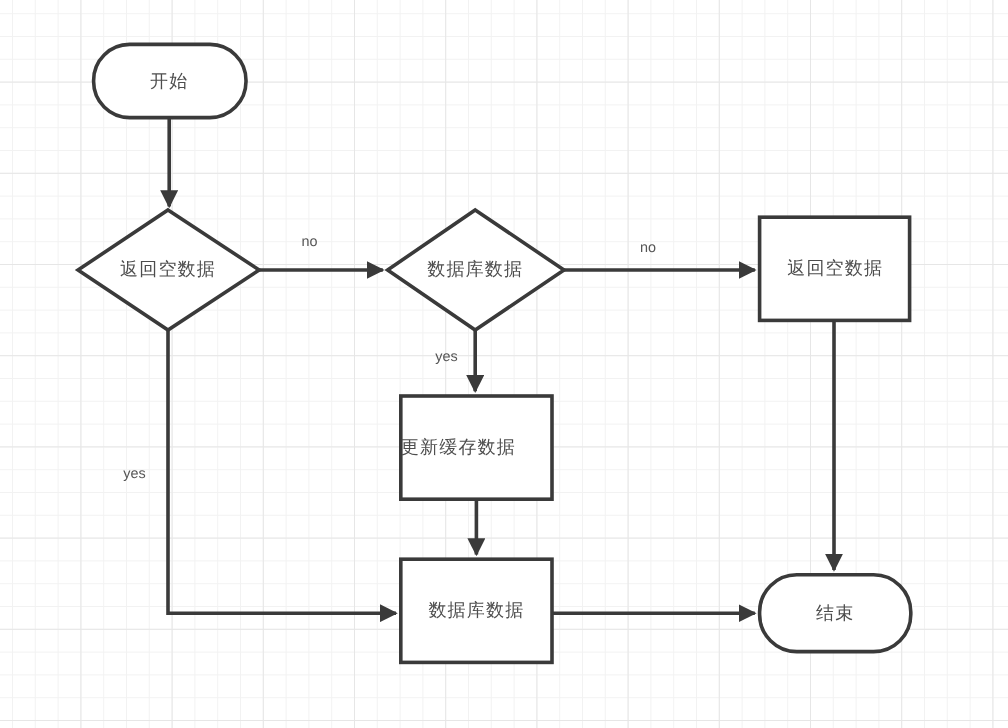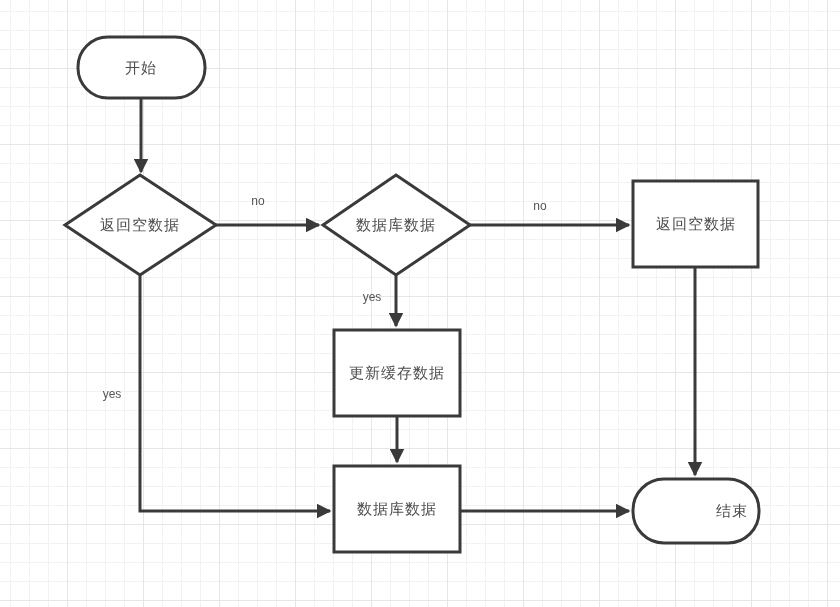--- a/index.html
+++ b/index.html
@@ -72,22 +72,22 @@
     <rect class="shape" x="633" y="181" width="125" height="86"></rect>
     <rect class="shape" x="334" y="330" width="126" height="86"></rect>
     <rect class="shape" x="334" y="466" width="126" height="86"></rect>
     <rect class="shape" x="633" y="479" width="126" height="64" rx="31" ry="31"></rect>
   </svg>
 
   <div class="node-label" style="left:141px;top:68px;">开始</div>
   <div class="node-label" style="left:140px;top:225px;">返回空数据</div>
   <div class="node-label" style="left:396px;top:225px;">数据库数据</div>
   <div class="node-label" style="left:696px;top:224px;">返回空数据</div>
-  <div class="node-label" style="left:397px;top:373px;">更新缓存数据</div>
+  <div class="node-label" style="left:382px;top:373px;">更新缓存数据</div>
   <div class="node-label" style="left:397px;top:509px;">数据库数据</div>
-  <div class="node-label" style="left:732px;top:511px;">结束</div>
+  <div class="node-label" style="left:696px;top:511px;">结束</div>
 
   <div class="edge-label" style="left:258px;top:201px;">no</div>
   <div class="edge-label" style="left:540px;top:206px;">no</div>
   <div class="edge-label" style="left:372px;top:297px;">yes</div>
   <div class="edge-label" style="left:112px;top:394px;">yes</div>
 
 </div>
 
 </body></html>

